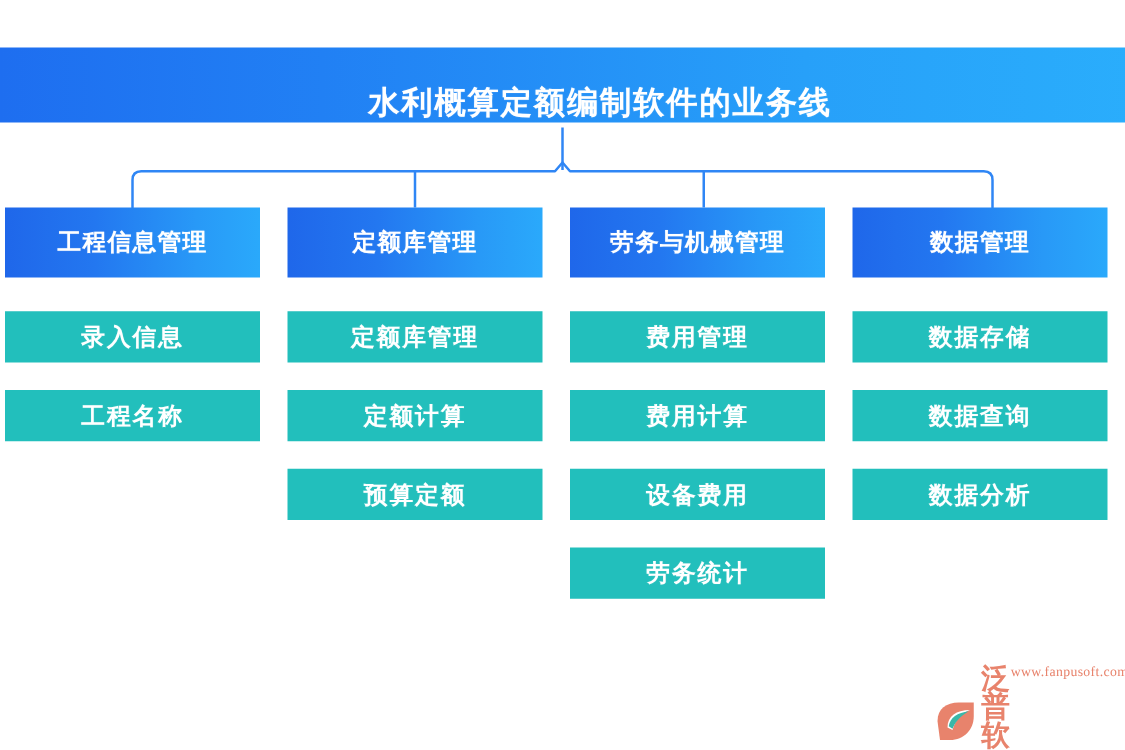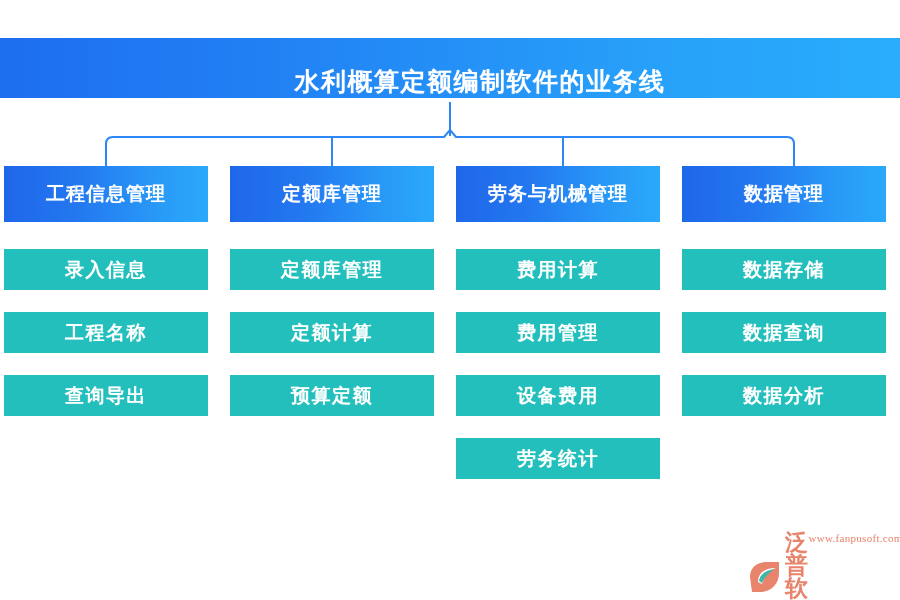--- a/index.html
+++ b/index.html
@@ -161,23 +161,20 @@
       <div class="col">
         <div class="head-box">
           <span>工程信息管理</span>
         </div>
         <div class="leaf-box">
           <span>录入信息</span>
         </div>
         <div class="leaf-box">
           <span>工程名称</span>
         </div>
-        <div class="leaf-box">
-          <span>查询导出</span>
-        </div>
       </div>
 
       <div class="col">
         <div class="head-box">
           <span>定额库管理</span>
         </div>
         <div class="leaf-box">
           <span>定额库管理</span>
         </div>
         <div class="leaf-box">
@@ -186,24 +183,24 @@
         <div class="leaf-box">
           <span>预算定额</span>
         </div>
       </div>
 
       <div class="col">
         <div class="head-box">
           <span>劳务与机械管理</span>
         </div>
         <div class="leaf-box">
+          <span>费用管理</span>
+        </div>
+        <div class="leaf-box">
           <span>费用计算</span>
-        </div>
-        <div class="leaf-box">
-          <span>费用管理</span>
         </div>
         <div class="leaf-box">
           <span>设备费用</span>
         </div>
         <div class="leaf-box">
           <span>劳务统计</span>
         </div>
       </div>
 
       <div class="col">

